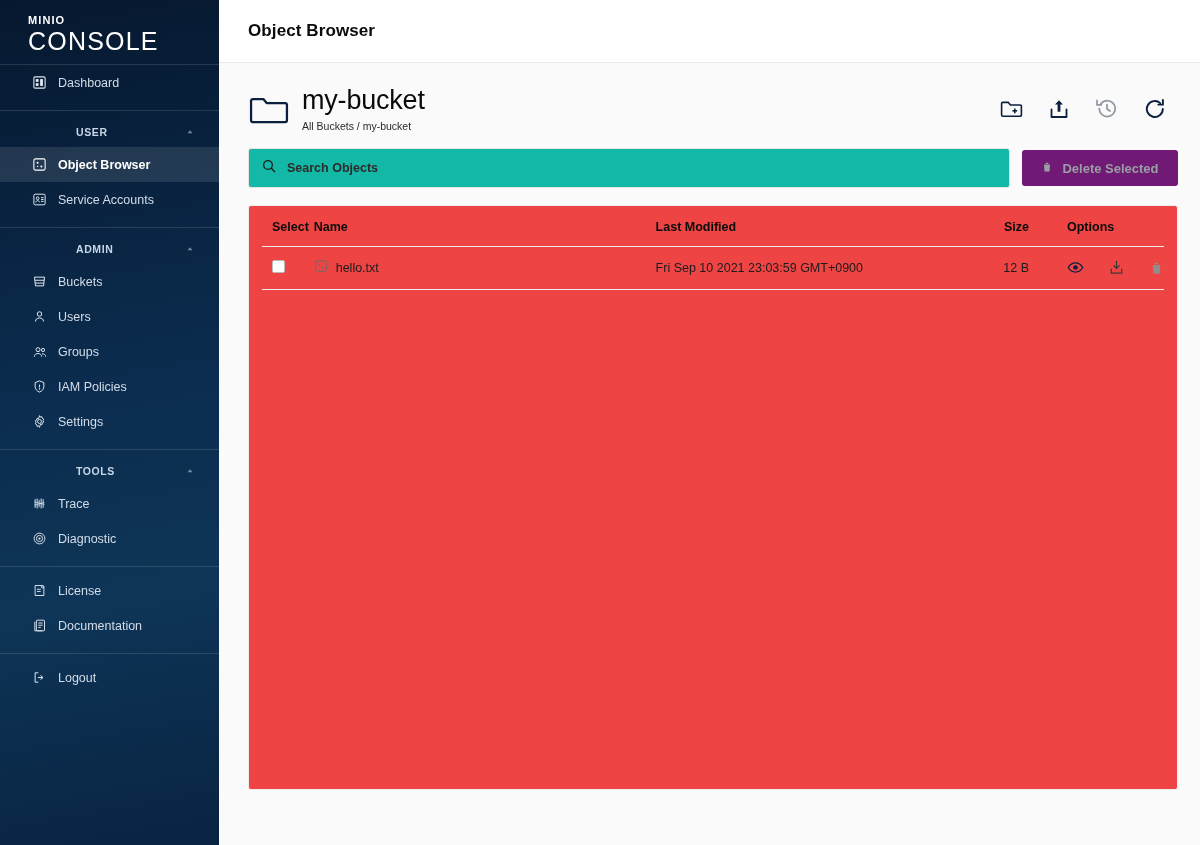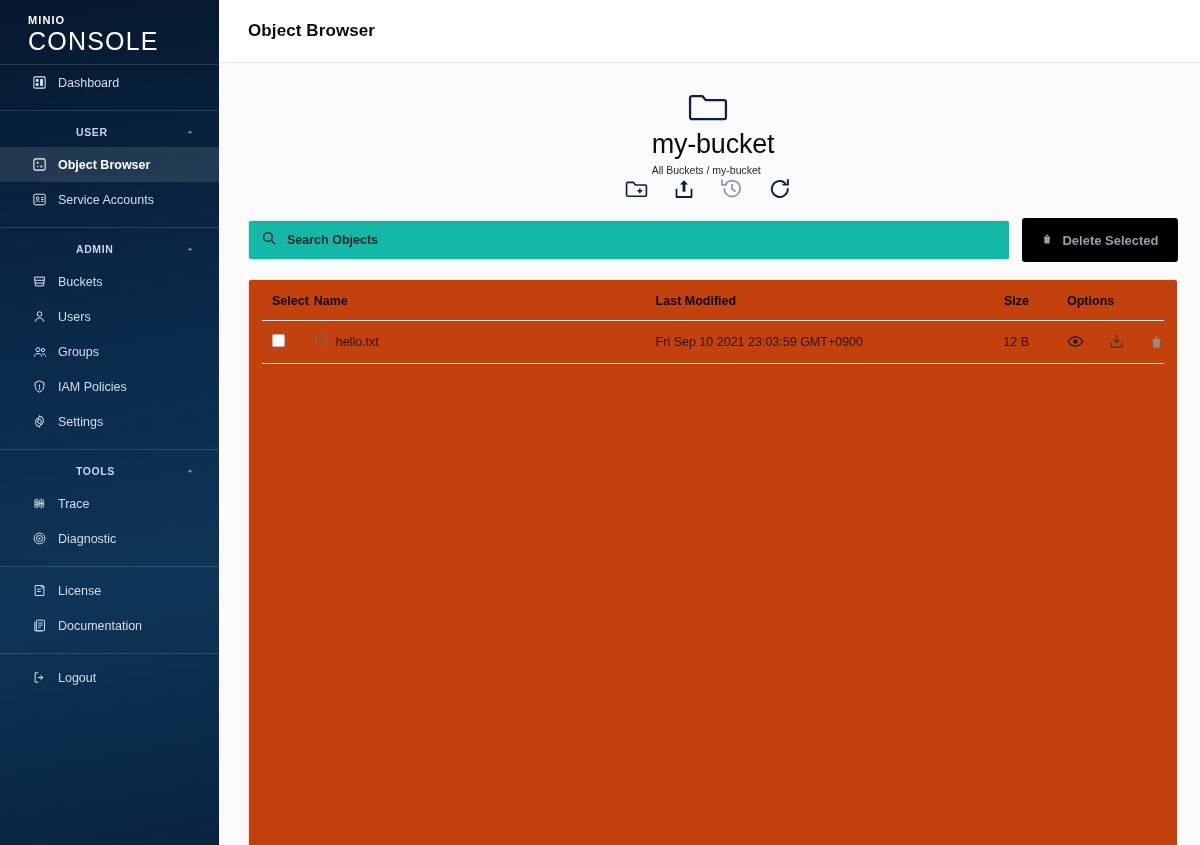--- a/index.html
+++ b/index.html
@@ -64,46 +64,45 @@
     display: flex; align-items: center; padding-left: 29px;
     flex: 0 0 63px;
   }
   .topbar h1 { font-size: 17px; font-weight: 700; color: #0b0b0b; letter-spacing: .1px; }
 
   .content { flex: 1 1 auto; padding: 0 22px 0 29px; position: relative; }
 
   .bucket-head {
     display: flex; align-items: center;
     padding: 22px 0 16px 0;
-    flex-direction: column;
   }
   .folder-ico { flex: 0 0 44px; margin-right: 10px; padding-top: 4px; }
   .bucket-text { flex: 1 1 auto; }
   .bucket-name { font-size: 27px; font-weight: 400; color: #0b0b0b; line-height: 31px; letter-spacing: -.2px; }
   .bucket-crumb { font-size: 10.5px; color: #2a2a2a; margin-top: 4px; }
   .head-actions { display: flex; align-items: center; gap: 22px; padding-right: 10px; }
   .head-actions .act { cursor: pointer; display: flex; align-items: center; justify-content: center; width: 26px; height: 26px; }
 
   .toolbar { display: flex; align-items: center; gap: 12px; padding-bottom: 17px; }
   .search-box {
     flex: 1 1 auto; height: 40px; background: #14b8a6;
     border: 1px solid #e4e4e4; border-radius: 3px;
     display: flex; align-items: center; padding: 0 12px;
   }
   .search-box .ph { font-size: 12.5px; color: #2b2b2b; font-weight: 600; margin-left: 10px; }
   .btn-delete {
-    width: 156px; height: 44px; border-radius: 3px;
-    background: #000000; color: #9a9fa5;
+    width: 156px; height: 36px; border-radius: 3px;
+    background: #701a75; color: #9a9fa5;
     display: flex; align-items: center; justify-content: center; gap: 9px;
     font-size: 13px; font-weight: 600; cursor: default;
     border: none;
   }
 
   .card {
-    background: #c2410c; border: 1px solid #ededed; border-radius: 3px;
+    background: #ef4444; border: 1px solid #ededed; border-radius: 3px;
     height: 585px; padding: 0 13px;
   }
   table { width: 100%; border-collapse: collapse; }
   thead th {
     font-size: 12.5px; font-weight: 700; color: #0b0b0b;
     text-align: left; padding: 14px 0 12px 0;
     border-bottom: 1px solid #eeeeee;
   }
   tbody td {
     font-size: 12.5px; color: #1b1b1b; padding: 12px 0 13px 0;

